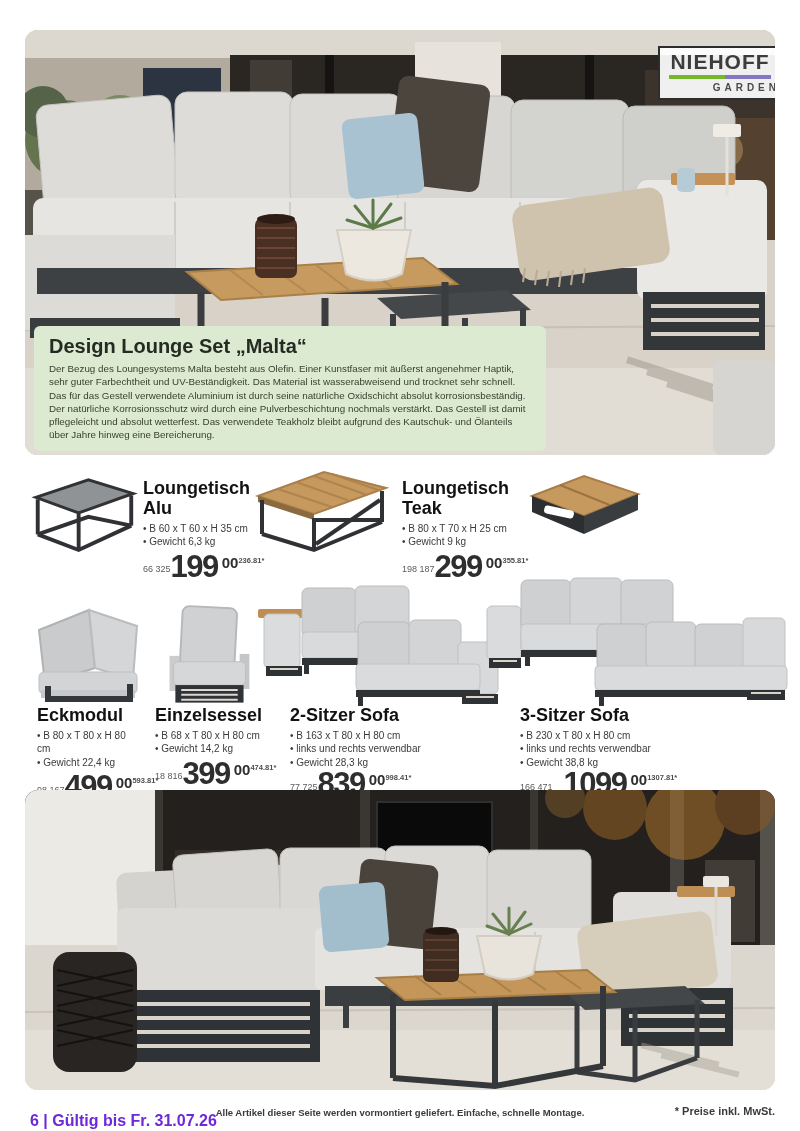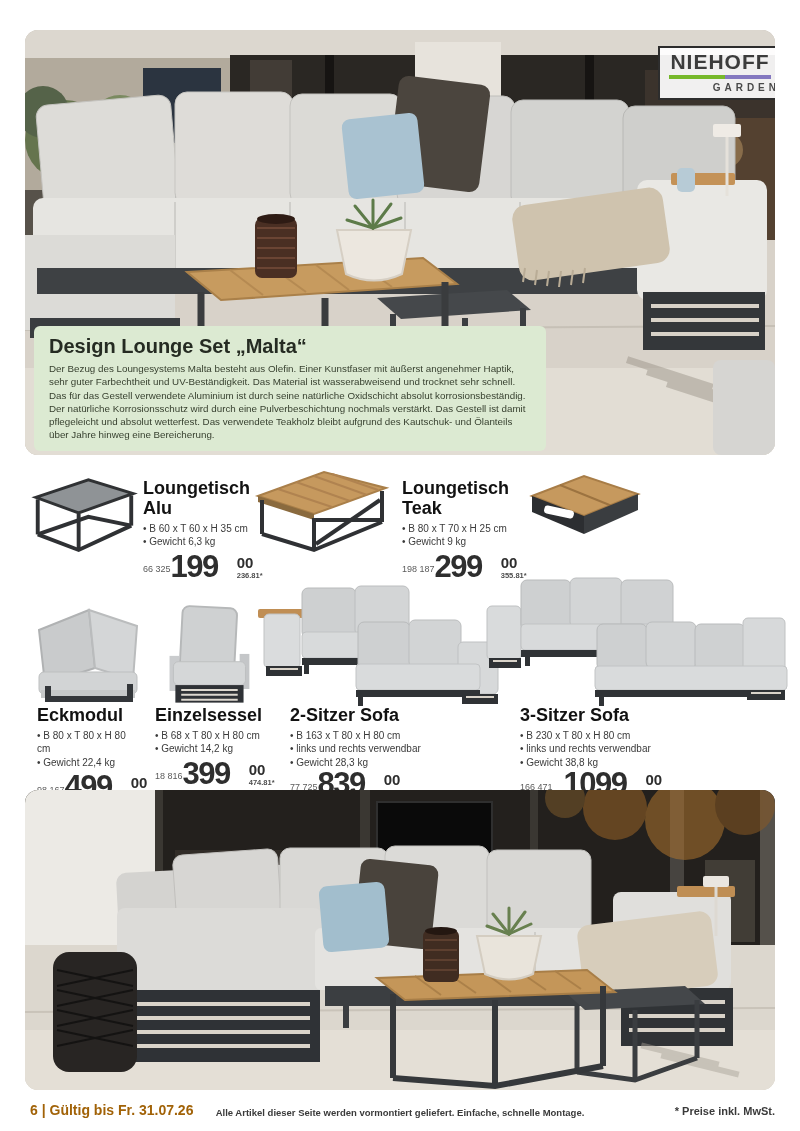--- a/index.html
+++ b/index.html
@@ -28,27 +28,27 @@
 
   
   .pinfo{position:absolute;box-sizing:border-box;}
   .ptitle{margin:0 0 3px;font-size:18px;font-weight:bold;color:#121212;line-height:1.1;}
   .specs{margin:0;padding:0;list-style:none;font-size:10px;color:#3b3b3b;line-height:1.35;}
   .specs li::before{content:"• ";}
   .lastrow{display:flex;align-items:flex-end;justify-content:flex-start;margin-top:5px;}
   .art{font-size:9px;color:#5b5b5b;padding-bottom:5px;white-space:nowrap;}
   .price{display:flex;align-items:flex-start;line-height:.82;}
   .price .big{font-size:31px;font-weight:bold;color:#2e2e2e;letter-spacing:-1.5px;}
-  .price .col{display:flex;flex-direction:column;align-items:flex-start;margin-left:19px;margin-top:1px;}
+  .price .col{display:flex;flex-direction:row;align-items:flex-start;margin-left:4px;margin-top:1px;}
   .price .sup{font-size:15px;font-weight:bold;color:#2e2e2e;line-height:1;}
   .price .gross{font-size:7.5px;font-weight:bold;color:#4c4c4c;margin-top:3px;white-space:nowrap;}
 
   
   .footer{position:absolute;left:25px;top:1101px;width:750px;height:22px;font-weight:bold;}
-  .footer .left{position:absolute;left:5px;top:1px;font-size:14px;color:#a16207;white-space:nowrap;}
+  .footer .left{position:absolute;left:5px;top:11px;font-size:16px;color:#6d28d9;white-space:nowrap;}
   .footer .center{position:absolute;left:0;right:0;top:6px;text-align:center;font-size:9.5px;color:#3a3a3a;}
   .footer .right{position:absolute;right:0;top:4px;font-size:11px;color:#3a3a3a;white-space:nowrap;}
 </style>
 </head>
 <body>
 
 <div class="page">
 
   <div class="photo hero">
     <svg width="750" height="425" viewBox="0 0 750 425">

